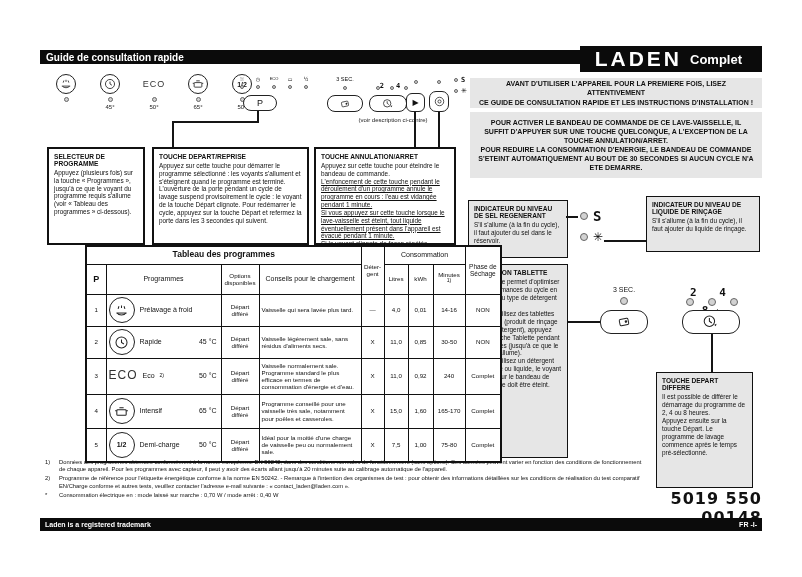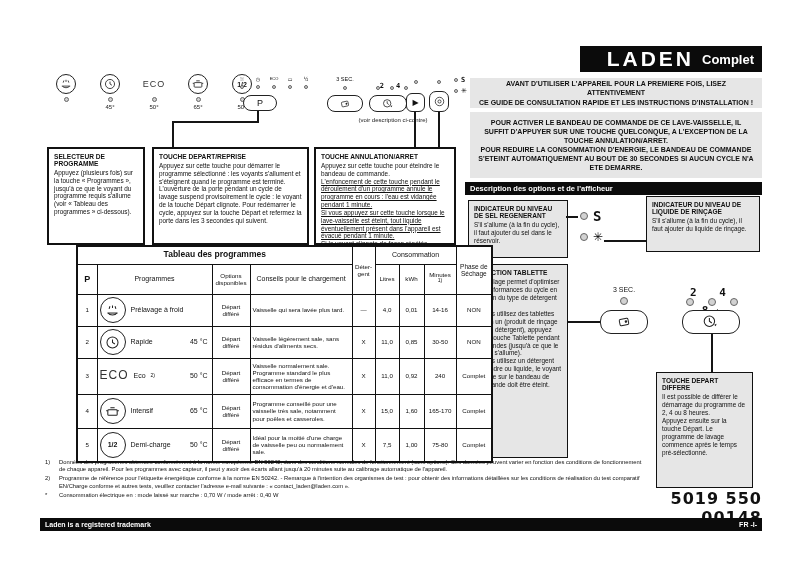--- a/index.html
+++ b/index.html
@@ -3,21 +3,21 @@
 <meta charset="utf-8">
 <style>
   html,body{margin:0;padding:0;background:#fff;}
   .page{position:relative;width:802px;height:577px;background:#fff;overflow:hidden;
         font-family:"Liberation Sans",sans-serif;color:#111;outline:1px solid #c9c9c9;}
   .abs{position:absolute;}
   .bar{background:#0b0b0b;color:#fff;}
   .hdr-bar{left:40px;top:50px;width:722px;height:14px;display:flex;align-items:center;}
   .hdr-title{font-size:10px;font-weight:bold;padding-left:6px;}
   .logo-box{left:580px;top:46px;width:182px;height:26px;background:#0b0b0b;color:#fff;
-            display:flex;align-items:center;justify-content:flex-end;padding-right:8px;box-sizing:border-box;gap:8px;}
+            display:flex;align-items:center;justify-content:flex-end;padding-right:20px;box-sizing:border-box;gap:8px;}
   .brand{font-size:21px;font-weight:bold;letter-spacing:3px;}
   .doctype{font-size:13px;font-weight:bold;}
   
   .pgroup{display:flex;flex-direction:column;align-items:center;width:40px;}
   .picon{width:20px;height:20px;border:1.6px solid #222;border-radius:50%;
          display:flex;align-items:center;justify-content:center;background:#fff;box-sizing:border-box;}
   .picon-lg{width:26px;height:26px;}
   .eco-txt{font-size:9px;letter-spacing:1px;color:#333;line-height:20px;}
   .eco-lg{font-size:12px;letter-spacing:1px;color:#333;}
   .led{width:5px;height:5px;border-radius:50%;background:#d2d2d2;border:1px solid #666;box-sizing:border-box;}
@@ -61,20 +61,23 @@
   .fnote .m{flex:0 0 10px;}
   .partno{font-family:"DejaVu Sans",sans-serif;font-size:16px;font-weight:bold;letter-spacing:1px;text-align:right;}
   .foot{display:flex;align-items:center;justify-content:space-between;font-size:7px;font-weight:bold;padding:0 5px;box-sizing:border-box;}
   svg{display:block;}
 </style>
 </head>
 <body>
 
 <div class="page">
 
+  <div class="abs bar hdr-bar">
+    <span class="hdr-title">Guide de consultation rapide</span>
+  </div>
   <div class="abs logo-box">
     <span class="brand">LADEN</span>
     <span class="doctype">Complet</span>
   </div>
 
   <div class="abs" style="left:46px;top:74px;display:flex;gap:4px;">
     <div class="pgroup">
       <span class="picon">
         <svg viewBox="0 0 20 20" width="14" height="14">
             <g stroke="#222" stroke-width="1.2" fill="none">
@@ -233,21 +236,20 @@
     <p class="u">L'enfoncement de cette touche pendant le déroulement d'un programme annule le programme en cours : l'eau est vidangée pendant 1 minute.</p>
     <p class="u">Si vous appuyez sur cette touche lorsque le lave-vaisselle est éteint, tout liquide éventuellement présent dans l'appareil est évacué pendant 1 minute.</p>
     <p>Si le voyant clignote de façon répétée, consultez le chapitre « Que faire si ... » à la page 6.</p>
   </div>
 
   <div class="abs notice" style="left:470px;top:78px;width:292px;height:30px;">AVANT D'UTILISER L'APPAREIL POUR LA PREMIERE FOIS, LISEZ ATTENTIVEMENT
 CE GUIDE DE CONSULTATION RAPIDE ET LES INSTRUCTIONS D'INSTALLATION !</div>
   <div class="abs notice" style="left:470px;top:112px;width:292px;height:66px;">POUR ACTIVER LE BANDEAU DE COMMANDE DE CE LAVE-VAISSELLE, IL SUFFIT D'APPUYER SUR UNE TOUCHE QUELCONQUE, A L'EXCEPTION DE LA TOUCHE ANNULATION/ARRET.
 POUR REDUIRE LA CONSOMMATION D'ENERGIE, LE BANDEAU DE COMMANDE S'ETEINT AUTOMATIQUEMENT AU BOUT DE 30 SECONDES SI AUCUN CYCLE N'A ETE DEMARRE.</div>
 
-  <div class="abs bar desc-bar" style="left:465px;top:182px;width:297px;height:13px;">Description des options et de l'afficheur</div>
 
   <div class="abs gbox" style="left:468px;top:200px;width:100px;height:58px;">
     <h4>INDICATEUR DU NIVEAU DE SEL REGENERANT</h4>
     <p>S'il s'allume (à la fin du cycle), il faut ajouter du sel dans le réservoir.</p>
   </div>
   <div class="abs gbox" style="left:646px;top:196px;width:114px;height:56px;">
     <h4>INDICATEUR DU NIVEAU DE LIQUIDE DE RINÇAGE</h4>
     <p>S'il s'allume (à la fin du cycle), il faut ajouter du liquide de rinçage.</p>
   </div>
 
@@ -303,21 +305,21 @@
   <div class="abs line" style="left:711px;top:334px;width:2px;height:38px;"></div>
 
   <div class="abs gbox" style="left:656px;top:372px;width:97px;height:116px;">
     <h4>TOUCHE DEPART DIFFERE</h4>
     <p>Il est possible de différer le démarrage du programme de 2, 4 ou 8 heures.
 Appuyez ensuite sur la touche Départ. Le programme de lavage commence après le temps pré-sélectionné.</p>
   </div>
 
   <div class="abs partno" style="left:628px;top:489px;width:134px;">5019 550 00148</div>
 
-  <div class="abs" style="left:36px;top:245px;padding-left:40px;">
+  <div class="abs" style="left:45px;top:245px;padding-left:40px;">
     <table class="prg">
       <colgroup>
         <col style="width:20px">
           <col style="width:115px">
           <col style="width:38px">
           <col style="width:102px">
         <col style="width:23px">
           <col style="width:24px">
           <col style="width:25px">
           <col style="width:32px">

